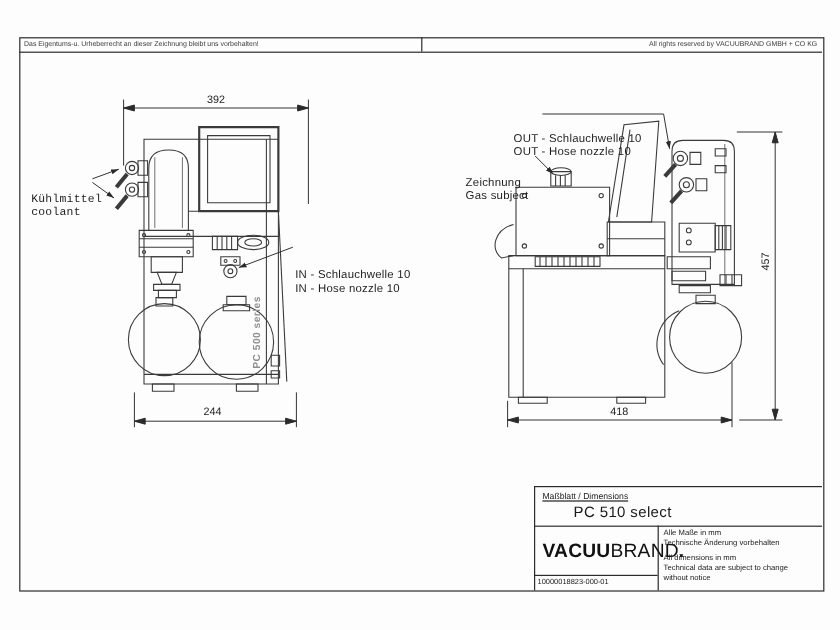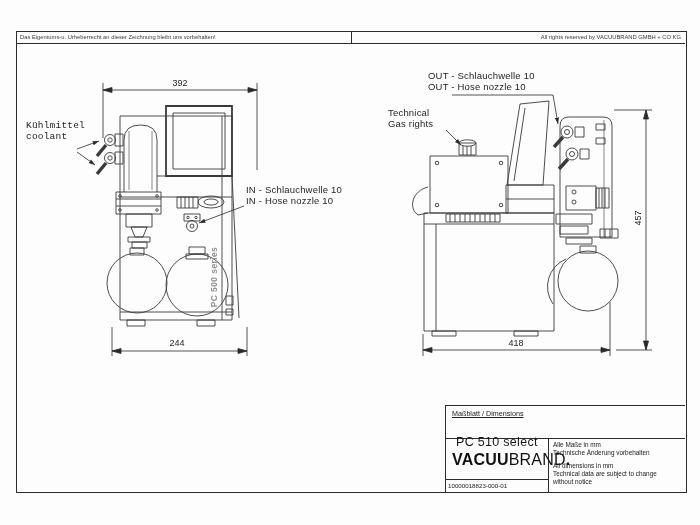--- a/index.html
+++ b/index.html
@@ -2,21 +2,21 @@
 <html><head>
 <meta charset="utf-8">
 <style>
   html,body{margin:0;padding:0;background:#e8e8e8;}
   .page{position:relative;width:700px;height:525px;background:#fdfdfd;
         font-family:"Liberation Sans",sans-serif;overflow:hidden;}
   .frame{position:absolute;border:1px solid #2b2b2b;background:transparent;}
   .hline{position:absolute;height:0;border-top:1px solid #2b2b2b;}
   .vline{position:absolute;width:0;border-left:1px solid #2b2b2b;}
   .notice{position:absolute;font-size:5.8px;color:#3c3c3c;line-height:11px;white-space:nowrap;}
-  .lbl{position:absolute;font-size:9.5px;color:#1e1e1e;line-height:10.5px;white-space:nowrap;letter-spacing:0.2px;}
+  .lbl{position:absolute;font-size:9.5px;color:#1e1e1e;line-height:10.5px;white-space:nowrap;letter-spacing:0.2px;margin-top:40px;}
   .dim{position:absolute;font-size:9px;color:#1e1e1e;text-align:center;white-space:nowrap;}
   .rot{transform:rotate(-90deg);transform-origin:center center;}
   .series{position:absolute;font-size:8.5px;font-weight:bold;color:#8f8f8f;
           text-align:center;letter-spacing:0.4px;white-space:nowrap;}
   .tb-doc{position:absolute;font-size:7.2px;color:#222;white-space:nowrap;}
   .tb-product{position:absolute;font-size:12.5px;color:#1a1a1a;white-space:nowrap;letter-spacing:0.3px;}
   .tb-logo{position:absolute;font-size:16px;color:#111;white-space:nowrap;letter-spacing:0.2px;}
   .tb-logo .b{font-weight:bold;}
   .tb-num{position:absolute;font-size:6.2px;color:#222;white-space:nowrap;}
   .tb-note{position:absolute;font-size:6.4px;color:#222;line-height:8px;white-space:nowrap;}
@@ -213,40 +213,40 @@
   </div>
   <div class="lbl" style="left:246px;top:185px;">
     <div>IN - Schlauchwelle 10</div>
     <div>IN - Hose nozzle 10</div>
   </div>
   <div class="lbl" style="left:428px;top:71px;">
     <div>OUT - Schlauchwelle 10</div>
     <div>OUT - Hose nozzle 10</div>
   </div>
   <div class="lbl" style="left:388px;top:108px;">
-    <div>Technical</div>
-    <div>Gas rights</div>
+    <div>Zeichnung</div>
+    <div>Gas subject</div>
   </div>
 
   <div class="dim" style="left:150px;top:78px;width:60px;">392</div>
   <div class="dim" style="left:147px;top:338px;width:60px;">244</div>
   <div class="dim" style="left:486px;top:338px;width:60px;">418</div>
   <div class="dim rot" style="left:619px;top:212px;width:40px;height:12px;">457</div>
 
   <div class="series rot" style="left:168px;top:272px;width:92px;height:10px;">PC 500 series</div>
 
   <div>
     <div class="hline" style="left:445px;top:405px;width:240px;"></div>
     <div class="vline" style="left:445px;top:405px;height:87px;"></div>
     <div class="hline" style="left:445px;top:438px;width:240px;"></div>
     <div class="vline" style="left:548px;top:438px;height:54px;"></div>
     <div class="hline" style="left:445px;top:479px;width:103px;"></div>
 
     <div class="tb-doc" style="left:452px;top:409px;text-decoration:underline;">Maßblatt / Dimensions</div>
-    <div class="tb-product" style="left:456px;top:420px;margin-top:15px;">PC 510 select</div>
+    <div class="tb-product" style="left:478px;top:420px;">PC 510 select</div>
 
     <div class="tb-logo" style="left:452px;top:451px;">
       <span class="b">VACUU</span><span>BRAND</span><span class="b">.</span>
     </div>
     <div class="tb-num" style="left:448px;top:482px;">10000018823-000-01</div>
 
     <div class="tb-note" style="left:553px;top:441px;">
       <div>Alle Maße in mm</div>
       <div>Technische Änderung vorbehalten</div>
       <div style="height:5px;"></div>

